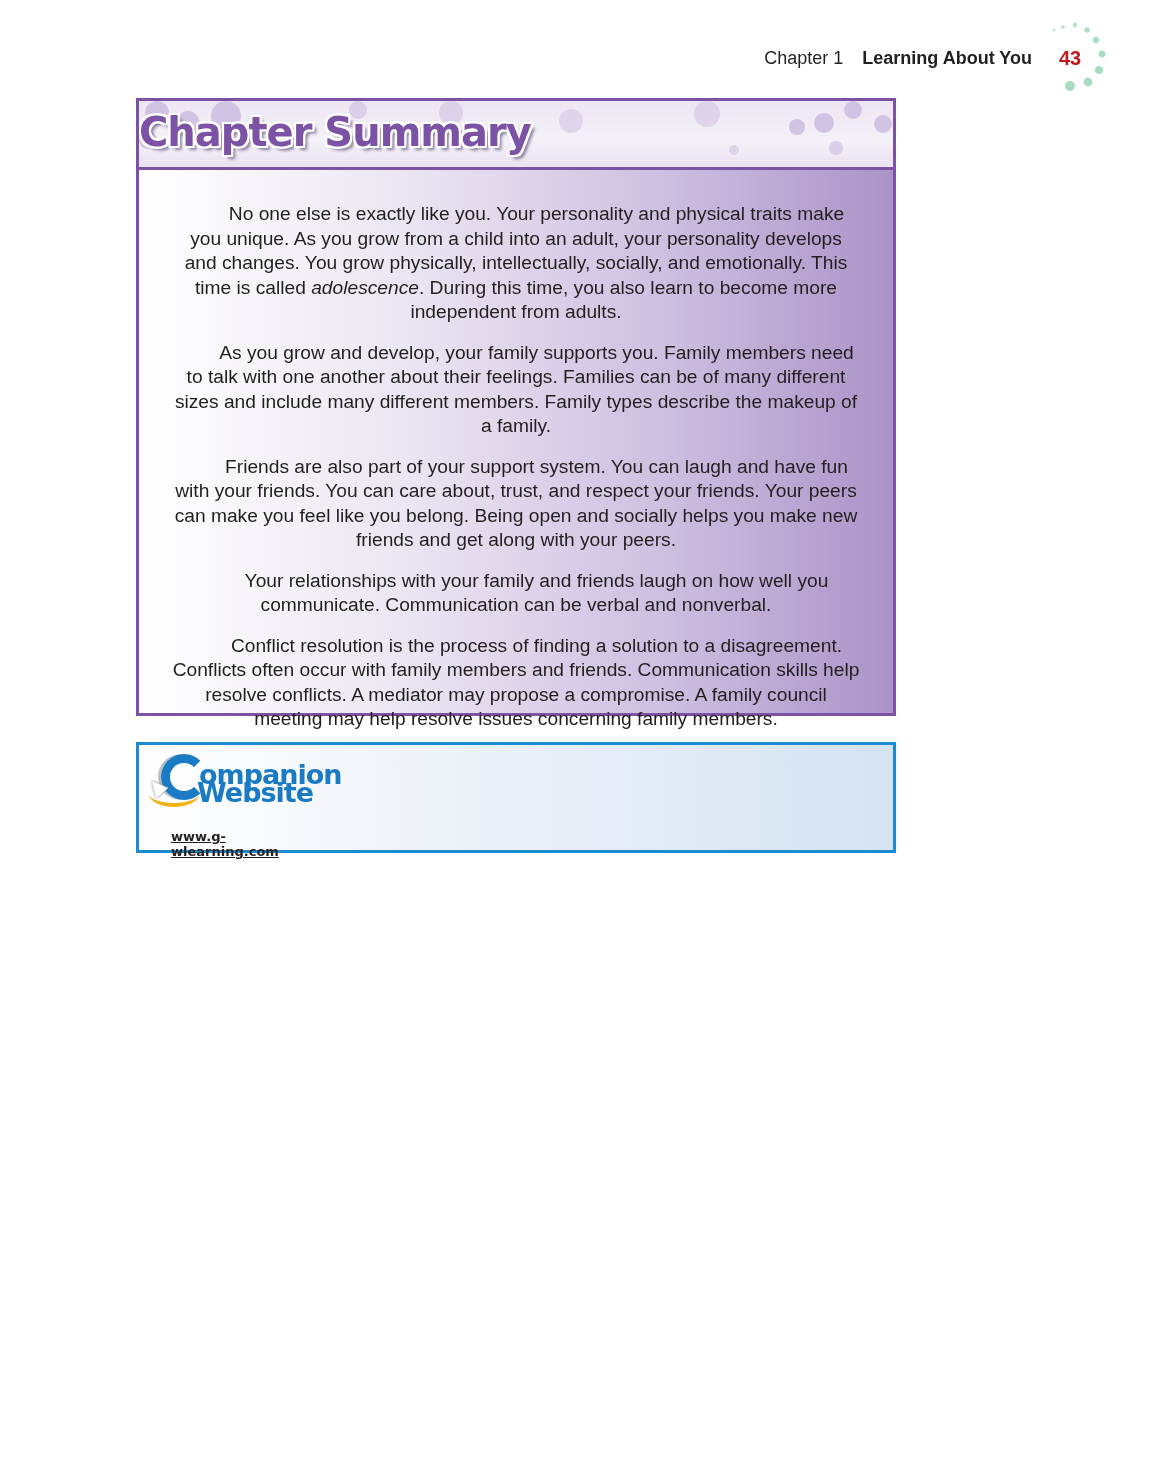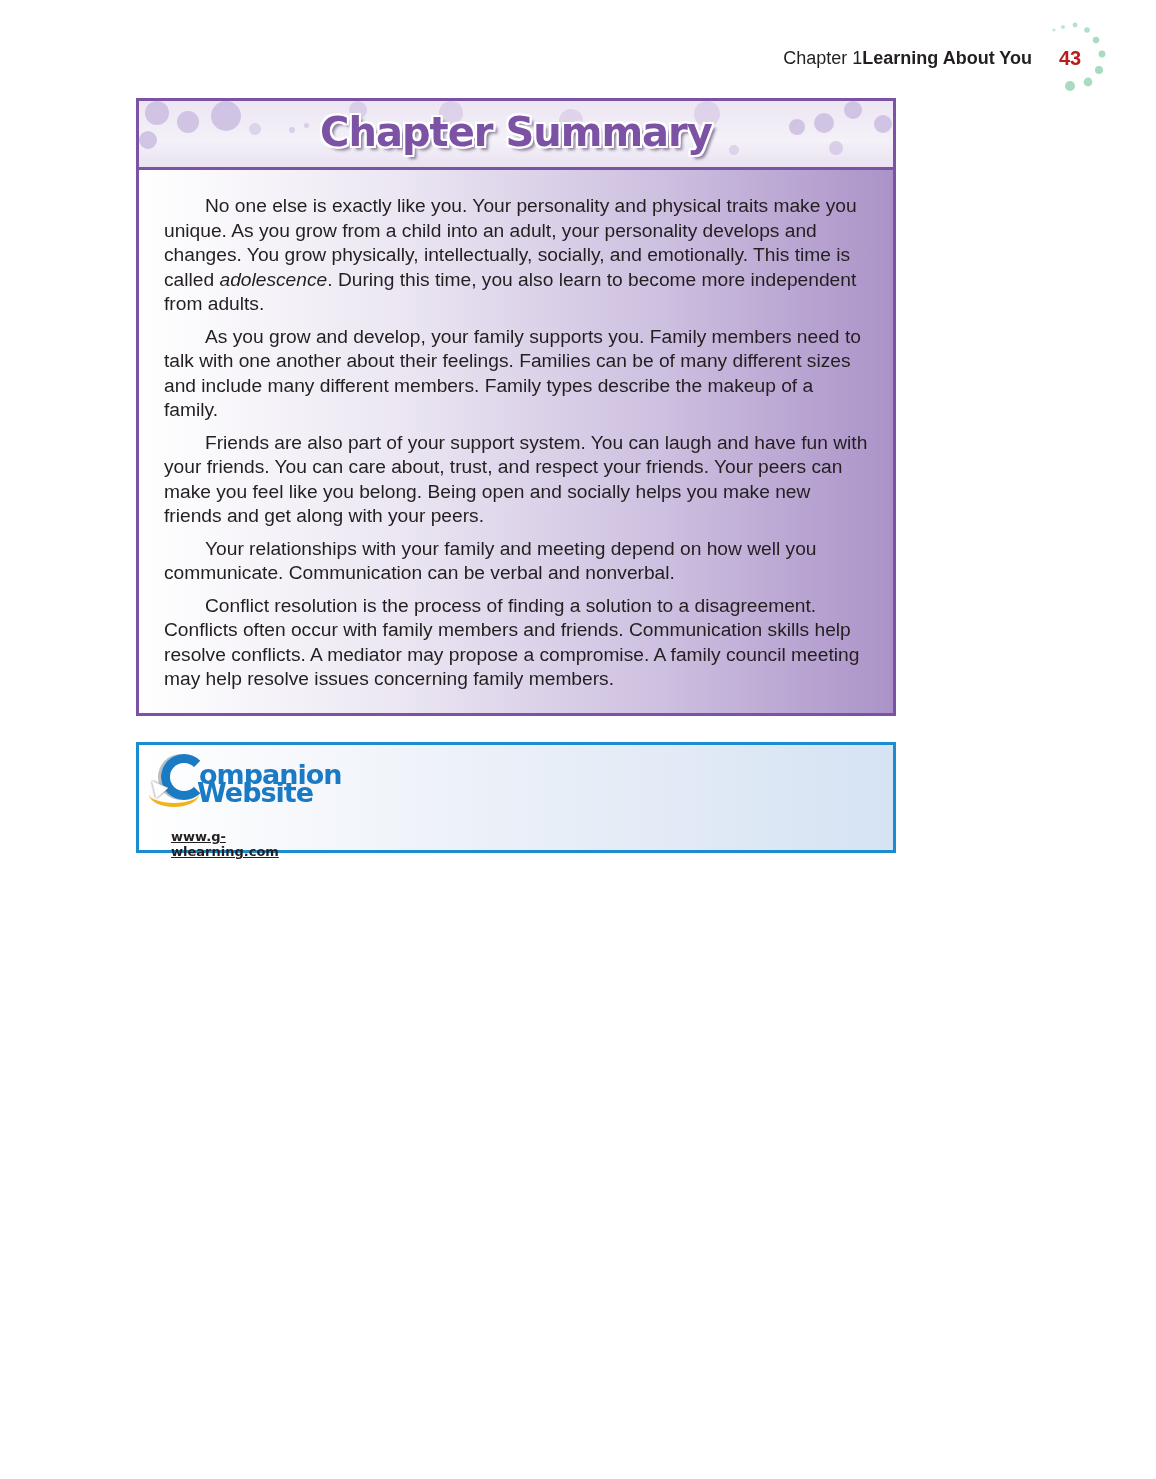--- a/index.html
+++ b/index.html
@@ -5,48 +5,48 @@
     html, body { margin:0; padding:0; }
     body {
       width:1156px; height:1479px; background:#ffffff; position:relative;
       font-family:"Liberation Sans", sans-serif; color:#231f20; overflow:hidden;
     }
     .running-head {
       position:absolute; top:48px; right:124px; font-size:18px; color:#231f20;
       white-space:nowrap;
     }
     .running-head .chap { }
-    .running-head .title { font-weight:bold; }
+    .running-head .title { font-weight:bold;margin-left:19px; }
     .page-num {
       position:absolute; top:47px; left:1059px; font-size:20px; font-weight:bold; color:#b91c1c;
     }
     .dots { position:absolute; left:1050px; top:18px; width:70px; height:80px; }
 
     .summary-box {
       position:absolute; left:136px; top:98px; width:754px; height:612px;
       border:3px solid #7b52a4;
       background:linear-gradient(to right, #ffffff 0%, #ebe6f2 35%, #cdbfe0 70%, #ab93c8 100%);
     }
     .summary-header {
       position:relative; height:66px; border-bottom:3px solid #7b52a4;
       background:linear-gradient(to bottom, #ece6f3 0%, #f4f1f8 60%, #e9e2f1 100%);
       overflow:hidden;
     }
     .bubble { position:absolute; border-radius:50%; background:#c9b9de; opacity:0.8; }
     .summary-title {
-      position:absolute; left:0; right:0; top:8px; text-align:center;
+      position:absolute; left:0; right:0; top:8px; text-align:left;
       font-family:"DejaVu Sans", sans-serif; font-weight:bold; font-size:40px;
       color:#7b52a4; letter-spacing:-1px;
       text-shadow:
         -2px -2px 0 #fff, 2px -2px 0 #fff, -2px 2px 0 #fff, 2px 2px 0 #fff,
         0 -2px 0 #fff, 0 2px 0 #fff, -2px 0 0 #fff, 2px 0 0 #fff,
         4px 4px 3px rgba(60,40,90,0.55);
     }
     .summary-body { padding:16px 17px 0 17px; font-size:19.2px; line-height:24.5px; }
-    .summary-body p { margin:8px; text-indent:41px; }
+    .summary-body p { margin:16px; text-indent:41px;text-align:center; }
 
     .companion-box {
       position:absolute; left:136px; top:742px; width:754px; height:105px;
       border:3px solid #1b8ccf;
       background:linear-gradient(to right, #ffffff 0%, #eef2f9 40%, #d6e3f3 100%);
     }
     .logo { position:absolute; left:8px; top:6px; width:180px; height:95px; }
     .logo-c {
       position:absolute; left:14px; top:3px; width:46px; height:46px; border-radius:50%;
       border:9px solid #1a7bc4; border-right-color:transparent; box-sizing:border-box;
@@ -116,21 +116,21 @@
     <span class="bubble" style="left:675px;top:12px;width:20px;height:20px;"></span>
     <span class="bubble" style="left:705px;top:0px;width:18px;height:18px;"></span>
     <span class="bubble" style="left:735px;top:14px;width:18px;height:18px;"></span>
     <span class="bubble" style="left:690px;top:40px;width:14px;height:14px;opacity:0.6"></span>
     <div class="summary-title">Chapter Summary</div>
   </div>
   <div class="summary-body">
     <p><span>No one else is exactly like you. Your personality and physical traits make you unique. As you grow from a child into an adult, your personality develops and changes. You grow physically, intellectually, socially, and emotionally. This time is called </span><em>adolescence</em><span>. During this time, you also learn to become more independent from adults.</span></p>
     <p>As you grow and develop, your family supports you. Family members need to talk with one another about their feelings. Families can be of many different sizes and include many different members. Family types describe the makeup of a family.</p>
     <p>Friends are also part of your support system. You can laugh and have fun with your friends. You can care about, trust, and respect your friends. Your peers can make you feel like you belong. Being open and socially helps you make new friends and get along with your peers.</p>
-    <p>Your relationships with your family and meeting depend on how well you communicate. Communication can be verbal and nonverbal.</p>
+    <p>Your relationships with your family and friends laugh on how well you communicate. Communication can be verbal and nonverbal.</p>
     <p>Conflict resolution is the process of finding a solution to a disagreement. Conflicts often occur with family members and friends. Communication skills help resolve conflicts. A mediator may propose a compromise. A family council meeting may help resolve issues concerning family members.</p>
   </div>
 </section>
 
 <section class="companion-box">
   <div class="logo">
     <span class="logo-arc"></span>
     <span class="logo-c"></span>
     <span class="logo-cursor"></span>
     <span class="logo-word1">ompanion</span>

